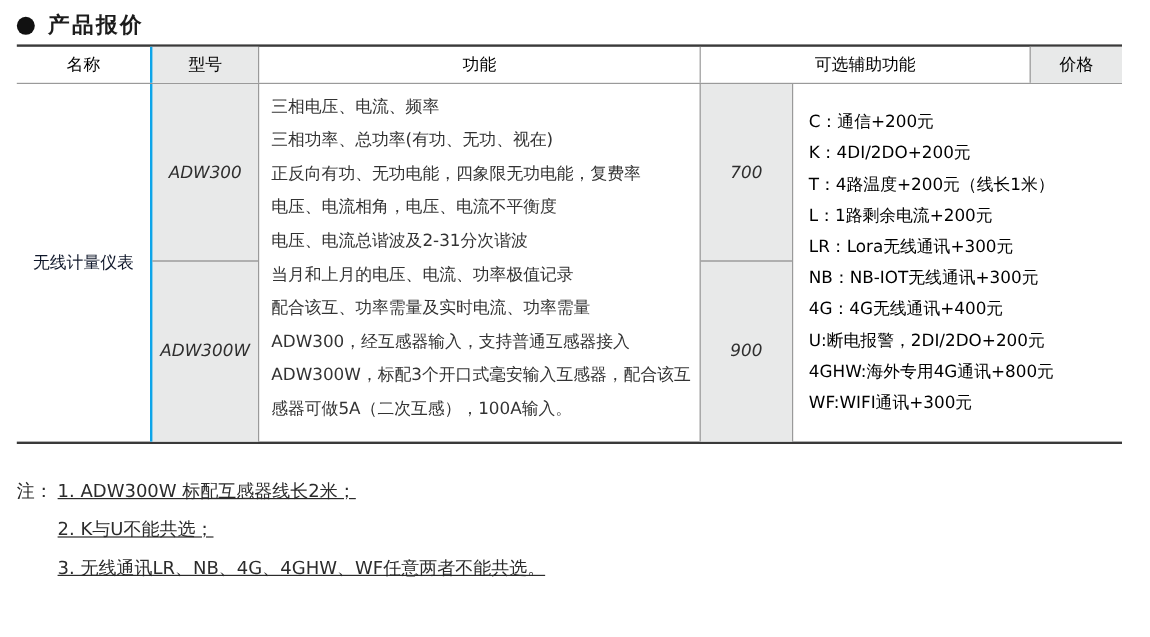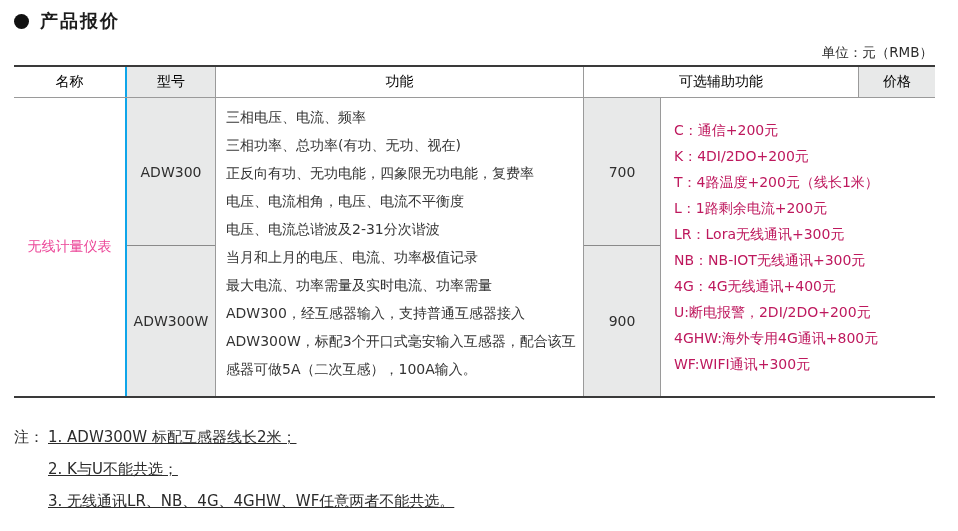--- a/index.html
+++ b/index.html
@@ -40,53 +40,53 @@
   .col { height: 298px; }
 
   .c-name  { width: 111px; }
   .c-model { width: 90px;  border-left: 2px solid #0ea5e9; }
   .c-func  { width: 368px; border-left: 1px solid #9a9a9a; }
   .c-price { width: 77px;  border-left: 1px solid #9a9a9a; }
   .c-aux   { width: 275px; border-left: 1px solid #9a9a9a; }
 
   .gray-bg { background: #e8e9e9; }
 
-  .name-cell { display: flex; align-items: center; justify-content: center; height: 100%; color: #ec4899; }
+  .name-cell { display: flex; align-items: center; justify-content: center; height: 100%; color: #0f172a; }
 
   .split-col { display: flex; flex-direction: column; }
   .split-cell {
     display: flex; align-items: center; justify-content: center;
     color: #2e2e2e;
+    font-style: italic;
   }
   .split-cell.top { height: 148px; border-bottom: 1px solid #8a8a8a; }
   .split-cell.bottom { height: 150px; }
 
   .func-lines { padding: 5px 18px 0 10px; }
   .func-lines .line { line-height: 28px; white-space: nowrap; color: #333333; }
 
   .aux-lines { padding: 19px 4px 0 13px; }
-  .aux-lines .line { line-height: 26px; white-space: nowrap; color: #be185d; }
+  .aux-lines .line { line-height: 26px; white-space: nowrap; color: #000000; }
 
   
   .notes { margin-top: 23px; font-size: 15px; color: #2b2b2b; }
   .note-row { display: flex; line-height: 32px; }
   .note-label { width: 34px; flex: 0 0 auto; }
   .note-text { white-space: nowrap; text-decoration: underline; }
 </style>
 </head>
 <body>
 
 <div class="page">
 
   <div class="title-row">
     <span class="bullet"></span>
     <span class="title-text">产品报价</span>
   </div>
 
-  <div class="unit-row">单位：元（RMB）</div>
 
   <div class="quote-table">
     <div class="thead">
       <div class="th c-name">名称</div>
       <div class="th c-model gray-bg">型号</div>
       <div class="th c-func">功能</div>
       <div class="th c-aux">可选辅助功能</div>
       <div class="th c-price gray-bg">价格</div>
     </div>
 
@@ -102,21 +102,21 @@
       </div>
 
       <div class="col c-func">
         <div class="func-lines">
           <div class="line">三相电压、电流、频率</div>
           <div class="line">三相功率、总功率(有功、无功、视在)</div>
           <div class="line">正反向有功、无功电能，四象限无功电能，复费率</div>
           <div class="line">电压、电流相角，电压、电流不平衡度</div>
           <div class="line">电压、电流总谐波及2-31分次谐波</div>
           <div class="line">当月和上月的电压、电流、功率极值记录</div>
-          <div class="line">最大电流、功率需量及实时电流、功率需量</div>
+          <div class="line">配合该互、功率需量及实时电流、功率需量</div>
           <div class="line">ADW300，经互感器输入，支持普通互感器接入</div>
           <div class="line">ADW300W，标配3个开口式毫安输入互感器，配合该互</div>
           <div class="line">感器可做5A（二次互感），100A输入。</div>
         </div>
       </div>
 
       <div class="col c-price gray-bg split-col">
         <div class="split-cell top">700</div>
         <div class="split-cell bottom">900</div>
       </div>

